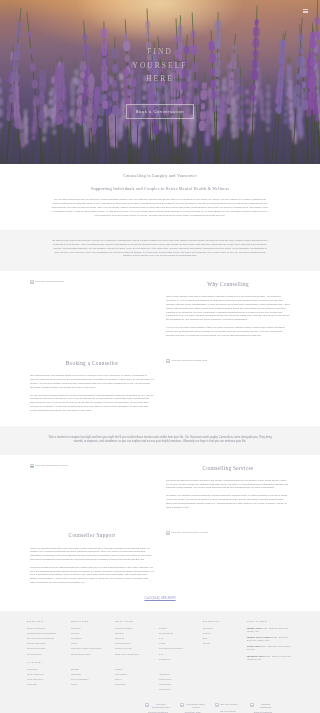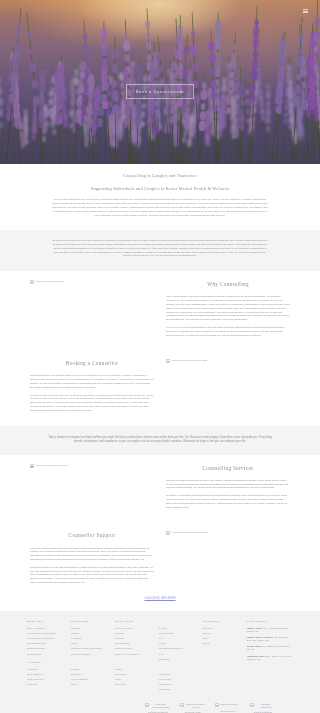--- a/index.html
+++ b/index.html
@@ -1398,20 +1398,25 @@
 
   <nav class="navbar">
     <div class="burger">
       <span></span>
         <span></span>
         <span></span>
     </div>
   </nav>
 
   <div class="hero-inner">
+    <div class="hero-title">
+      <div>FIND</div>
+      <div>YOURSELF</div>
+      <div>HERE</div>
+    </div>
     <button class="hero-btn">Book a Conversation</button>
   </div>
 </section>
 
 <section class="band">
   <div class="wrap">
     <h3 class="sub-title">Counselling in Langley and Vancouver</h3>
     <h3 class="sub-title">Supporting Individuals and Couples to Better Mental Health &amp; Wellness</h3>
     <p class="body">Do you often numb and avoid, to connect to yourself and those around you? You might feel anxious and not sure about your emotions all over power you. Maybe you have harmful (to yourself) reactions and people emotions to the sadness, anger or fear. Holding them down until you're totally exhausted or feeling depressed is one way to manage. You may be losing behaviors and you just wonder what happened to them because you can't feel them anymore. Then you can isolate yourself, wondering what is wrong with you? Everyone's made sense in this situation, but maybe you can't feel anything at all. It's possible you're in constant conflict. It could be with a single person, or with several people, but you're unsure how to change those patterns. If you aren't feeling any of these things, you may still want to speak to someone for a new perspective or to get a better sense of your life. Lavender offers Vancouver and Langley counseling services that can help.</p>
   </div>

